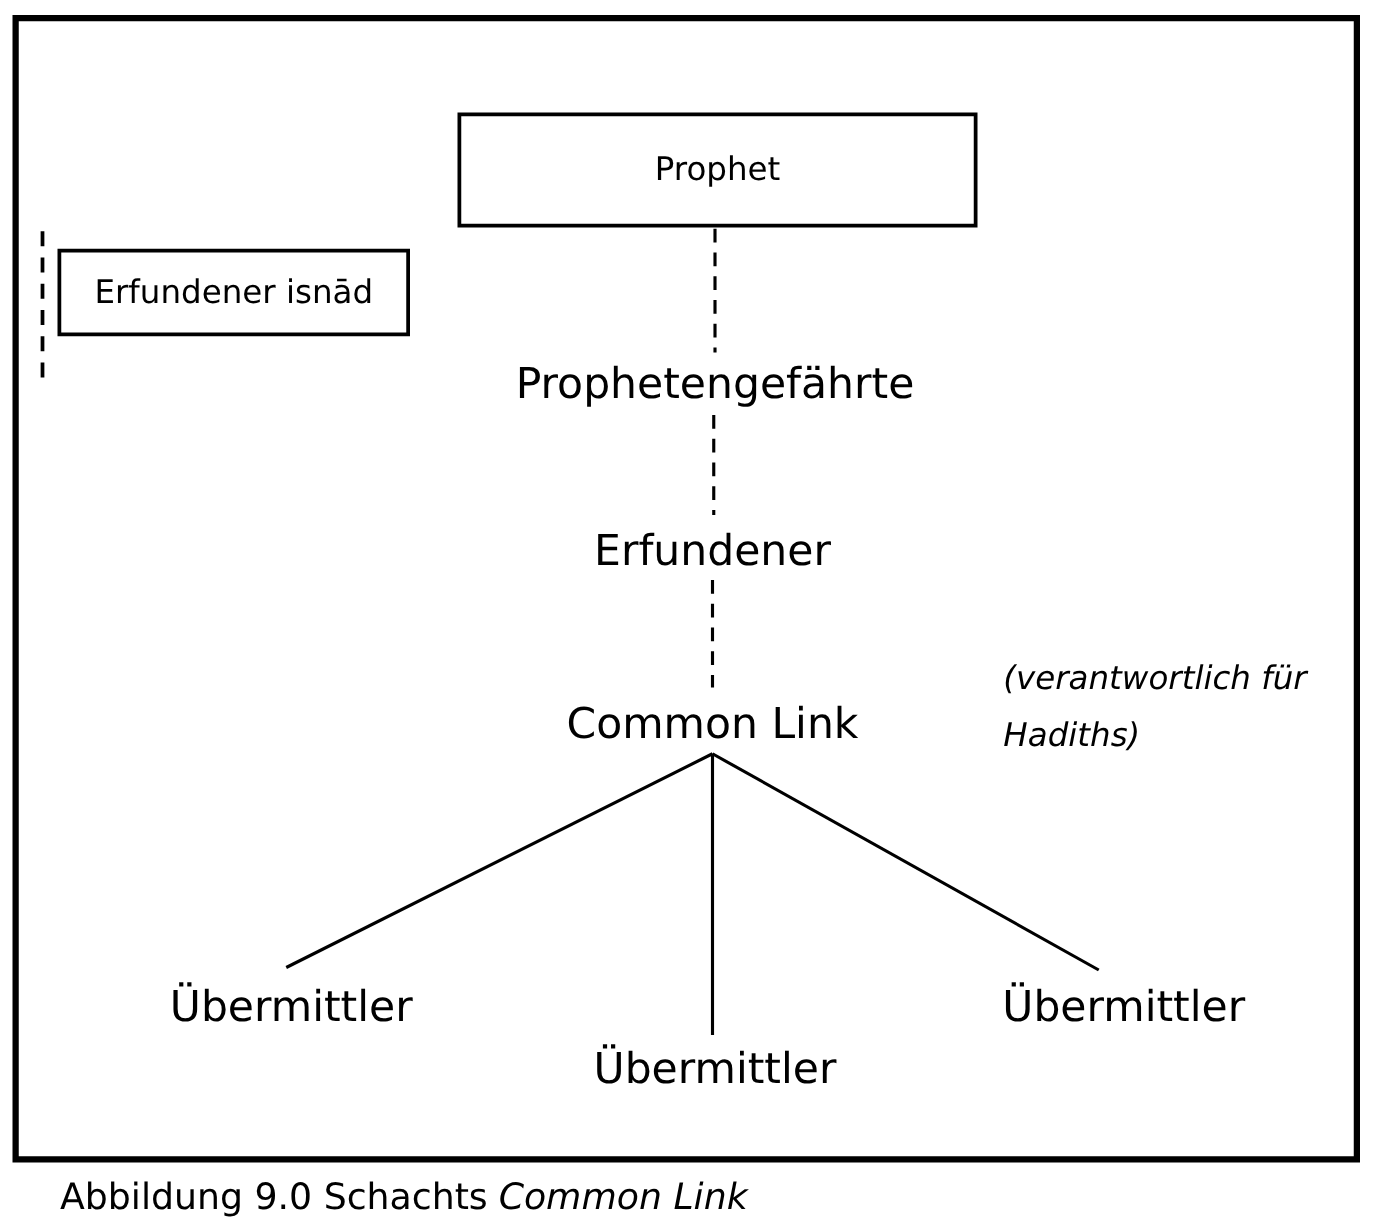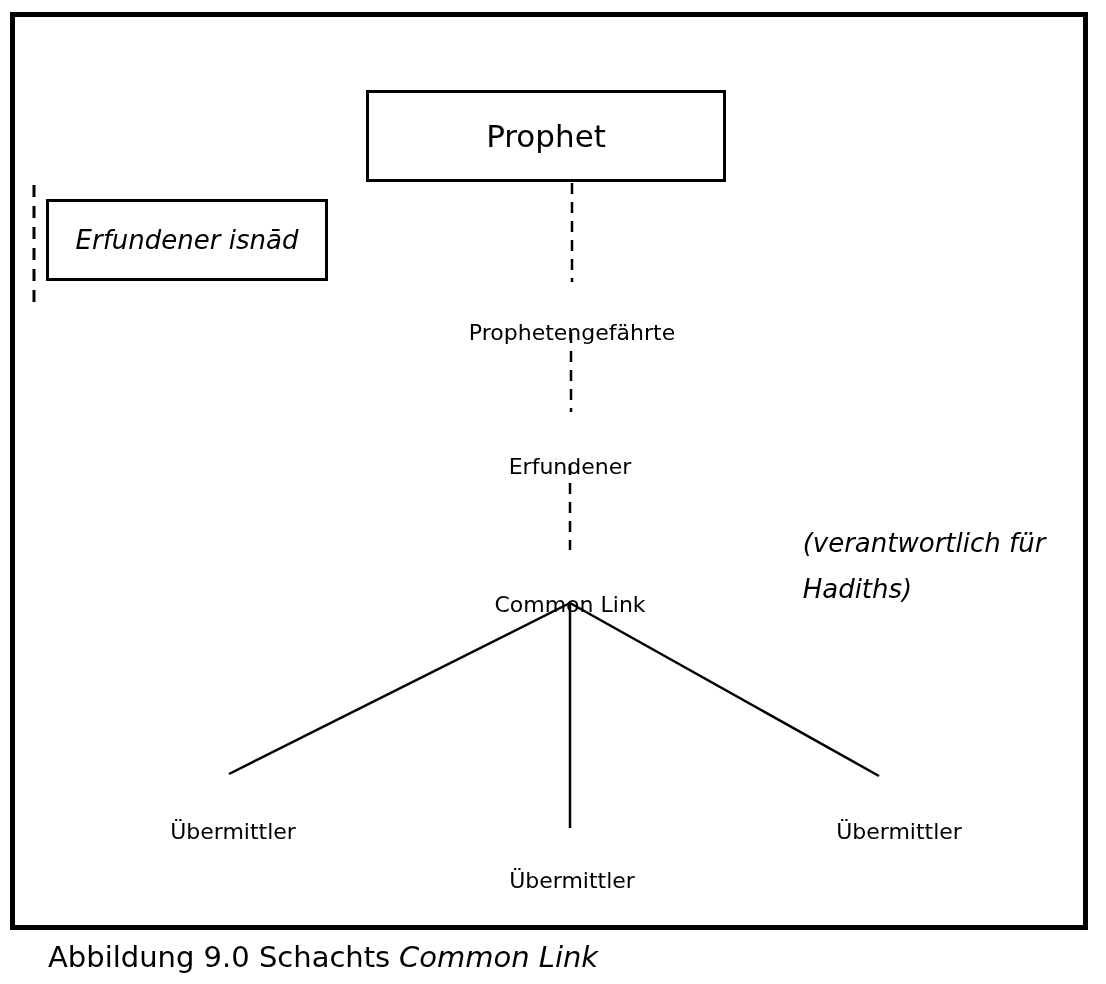--- a/index.html
+++ b/index.html
@@ -28,36 +28,34 @@
     position: absolute;
     border: 3px solid #000;
     background: #ffffff;
     display: flex;
     align-items: center;
     justify-content: center;
     white-space: nowrap;
   }
   .prophet-box {
     left: 366px; top: 90px;
-    width: 360px; height: 92px;
-    font-size: 31px;
+    width: 416px; height: 92px;
+    font-size: 26px;
   }
   .isnad-box {
     left: 46px; top: 199px;
-    width: 282px; height: 82px;
+    width: 282px; height: 70px;
     font-size: 26px;
-    font-style: italic;
   }
   .chain-label {
     position: absolute;
     transform: translateX(-50%);
     white-space: nowrap;
-    font-size: 22px;
+    font-size: 34px;
     line-height: 1.15;
-    margin-top: 32px;
   }
   .label-prophetengefaehrte { left: 572px; top: 288px; }
   .label-nachfolger         { left: 570px; top: 422px; }
   .label-commonlink         { left: 570px; top: 560px; }
   .label-uebermittler-left  { left: 233px; top: 787px; }
   .label-uebermittler-center{ left: 572px; top: 836px; }
   .label-uebermittler-right { left: 899px; top: 787px; }
   .annotation {
     position: absolute;
     left: 924px; top: 520px;

